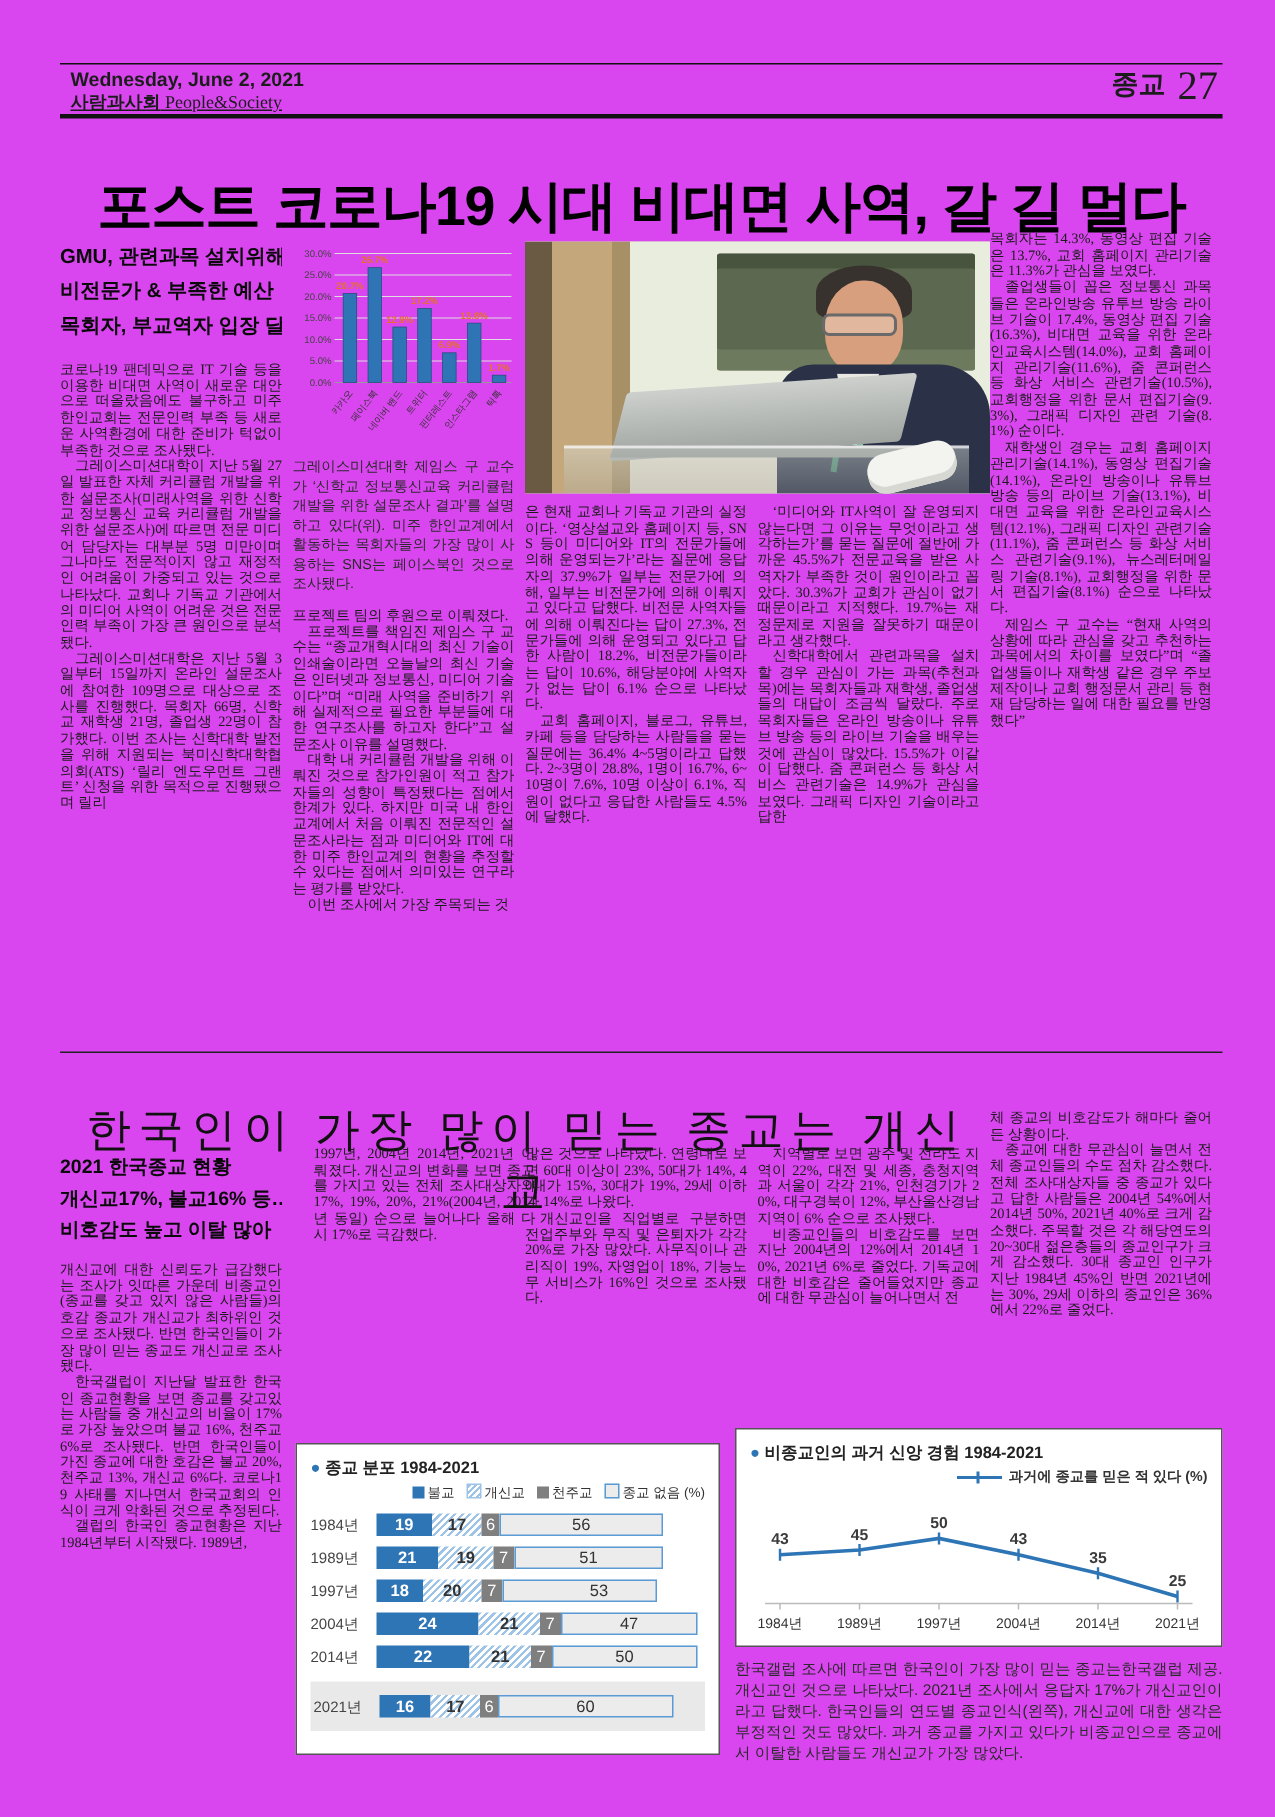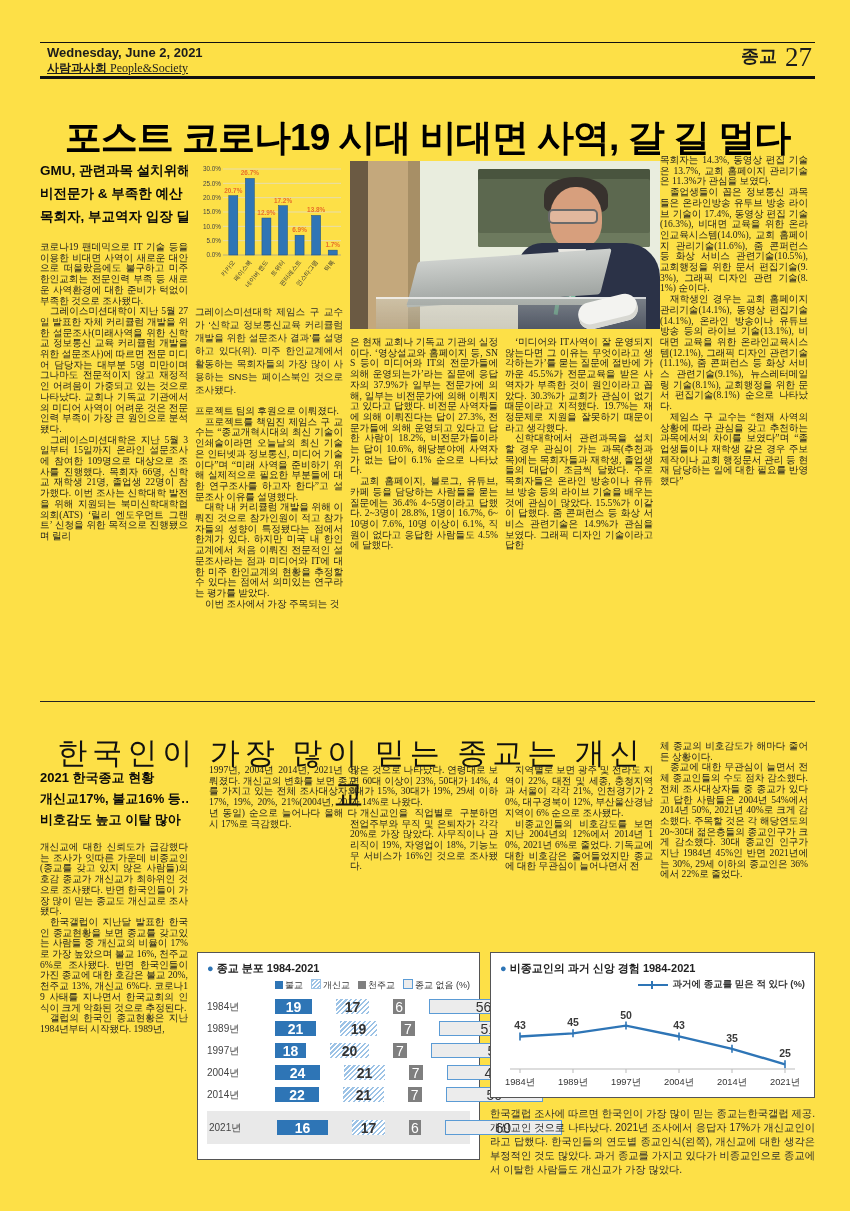--- a/index.html
+++ b/index.html
@@ -1,16 +1,16 @@
 <!DOCTYPE html>
 <html><head>
 <meta charset="utf-8">
 <style>
   html,body{margin:0;padding:0;background:#e9e9e9;}
-  .page{position:relative;width:850px;height:1211px;margin:0 auto;background:#fde047;
+  .page{position:relative;width:850px;height:1211px;margin:0 auto;background:#d946ef;
         font-family:"Liberation Serif",serif;color:#1c1c1c;overflow:hidden;}
   .rule-thin{position:absolute;left:40px;width:775px;top:42px;height:1px;background:#111;}
   .rule-thick{position:absolute;left:40px;width:775px;top:76px;height:3px;background:#111;}
   .hdr-left{position:absolute;left:47px;top:45px;line-height:1.25;}
   .hdr-date{font-family:"Liberation Sans",sans-serif;font-weight:bold;font-size:13px;}
   .hdr-section{font-size:12px;text-decoration:underline;}
   .hdr-section .kr{font-family:"Liberation Sans",sans-serif;font-weight:bold;}
   .hdr-right{position:absolute;right:38px;top:44px;display:flex;align-items:flex-end;gap:8px;}
   .hdr-cat{font-family:"Liberation Sans",sans-serif;font-weight:bold;font-size:18px;padding-bottom:3px;}
   .hdr-page{font-size:27px;line-height:1;}
@@ -54,33 +54,33 @@
   .a2c1{left:0;top:30px;height:428px;}
   .a2c2{left:169px;top:30px;height:184px;}
   .a2c3{left:310px;top:30px;height:184px;}
   .a2c4{left:465px;top:30px;height:184px;}
   .a2c5{left:620px;top:6px;height:208px;}
   .subhead2{font-family:"Liberation Sans",sans-serif;font-weight:bold;font-size:13px;
         line-height:21px;white-space:nowrap;color:#0a0a0a;margin:2px 0 12px 0;}
   
   .chart-box{position:absolute;background:#fff;border:1px solid #555;box-sizing:border-box;padding:8px 9px;
         font-family:"Liberation Sans",sans-serif;}
-  .rel-box{left:157px;top:217px;width:283px;height:208px;}
+  .rel-box{left:157px;top:227px;width:283px;height:208px;}
   .chart-title{font-size:11px;font-weight:bold;color:#222;}
   .chart-title .dot{color:#2e75b6;margin-right:3px;}
   .rel-legend{display:flex;justify-content:flex-end;gap:8px;font-size:9px;color:#333;margin:3px 0 7px 0;align-items:center;}
   .sw{display:inline-block;width:8px;height:8px;margin-right:2px;vertical-align:-1px;}
   .sw-b{background:#2e75b6;}
   .sw-p{background:repeating-linear-gradient(135deg,#9dc3e6 0,#9dc3e6 1.5px,#fff 1.5px,#fff 3px);border:1px solid #9dc3e6;}
   .sw-c{background:#7f7f7f;}
   .sw-n{background:#ececec;border:1px solid #5b9bd5;}
   .rel-row{display:flex;align-items:center;height:15px;margin-bottom:7px;}
   .rel-year{width:44px;font-size:10px;color:#444;flex:0 0 44px;}
   .rel-bar{display:flex;height:15px;align-items:stretch;}
-  .seg{display:flex;align-items:center;justify-content:center;font-size:14px;box-sizing:border-box;overflow:hidden;margin-left:24px;}
+  .seg{display:flex;align-items:center;justify-content:center;font-size:11px;box-sizing:border-box;overflow:hidden;}
   .seg-b{background:#2e75b6;color:#fff;font-weight:bold;}
   .seg-p{background:repeating-linear-gradient(135deg,#9dc3e6 0,#9dc3e6 1.5px,#fff 1.5px,#fff 3.5px);color:#333;font-weight:bold;}
   .seg-c{background:#7f7f7f;color:#fff;}
   .seg-n{background:#ececec;border:1px solid #5b9bd5;color:#333;}
   .rel-band{background:#e9e9e9;margin-top:9px;padding:9px 2px 2px 2px;}
   
   .line-box{left:450px;top:217px;width:325px;height:146px;}
   .line-legend{display:flex;justify-content:flex-end;align-items:center;gap:5px;font-size:9.5px;color:#333;font-weight:bold;margin:2px 0 2px 0;}
   .legend-line{position:relative;width:30px;height:2px;background:#2e75b6;display:inline-block;}
   .legend-line::after{content:"";position:absolute;left:13px;top:-3px;width:2px;height:8px;background:#2e75b6;}
@@ -272,40 +272,40 @@
             <div class="rel-bar">
               <span class="seg seg-b" style="width: 31px;">18</span>
               <span class="seg seg-p" style="width: 39px;">20</span>
               <span class="seg seg-c" style="width: 13.65px;">7</span>
               <span class="seg seg-n" style="width: 103.35px; padding-left: 26px;">53</span>
             </div>
           </div>
           <div class="rel-row">
             <span class="rel-year">2004년</span>
             <div class="rel-bar">
-              <span class="seg seg-b" style="width: 45px;">24</span>
+              <span class="seg seg-b" style="width: 68px;">24</span>
               <span class="seg seg-p" style="width: 40.95px;">21</span>
               <span class="seg seg-c" style="width: 13.65px;">7</span>
               <span class="seg seg-n" style="width: 91.65px;">47</span>
             </div>
           </div>
           <div class="rel-row">
             <span class="rel-year">2014년</span>
             <div class="rel-bar">
-              <span class="seg seg-b" style="width: 44px;">22</span>
+              <span class="seg seg-b" style="width: 62px;">22</span>
               <span class="seg seg-p" style="width: 40.95px;">21</span>
               <span class="seg seg-c" style="width: 13.65px;">7</span>
               <span class="seg seg-n" style="width: 97.5px;">50</span>
             </div>
           </div>
           <div class="rel-band">
             <div class="rel-row">
               <span class="rel-year">2021년</span>
               <div class="rel-bar">
-                <span class="seg seg-b" style="width: 51px;">16</span>
+                <span class="seg seg-b" style="width: 34px;">16</span>
                 <span class="seg seg-p" style="width: 33.15px;">17</span>
                 <span class="seg seg-c" style="width: 11.7px;">6</span>
                 <span class="seg seg-n" style="width: 117px;">60</span>
               </div>
             </div>
           </div>
         </div>
     </div>
 
     <div class="chart-box line-box">

